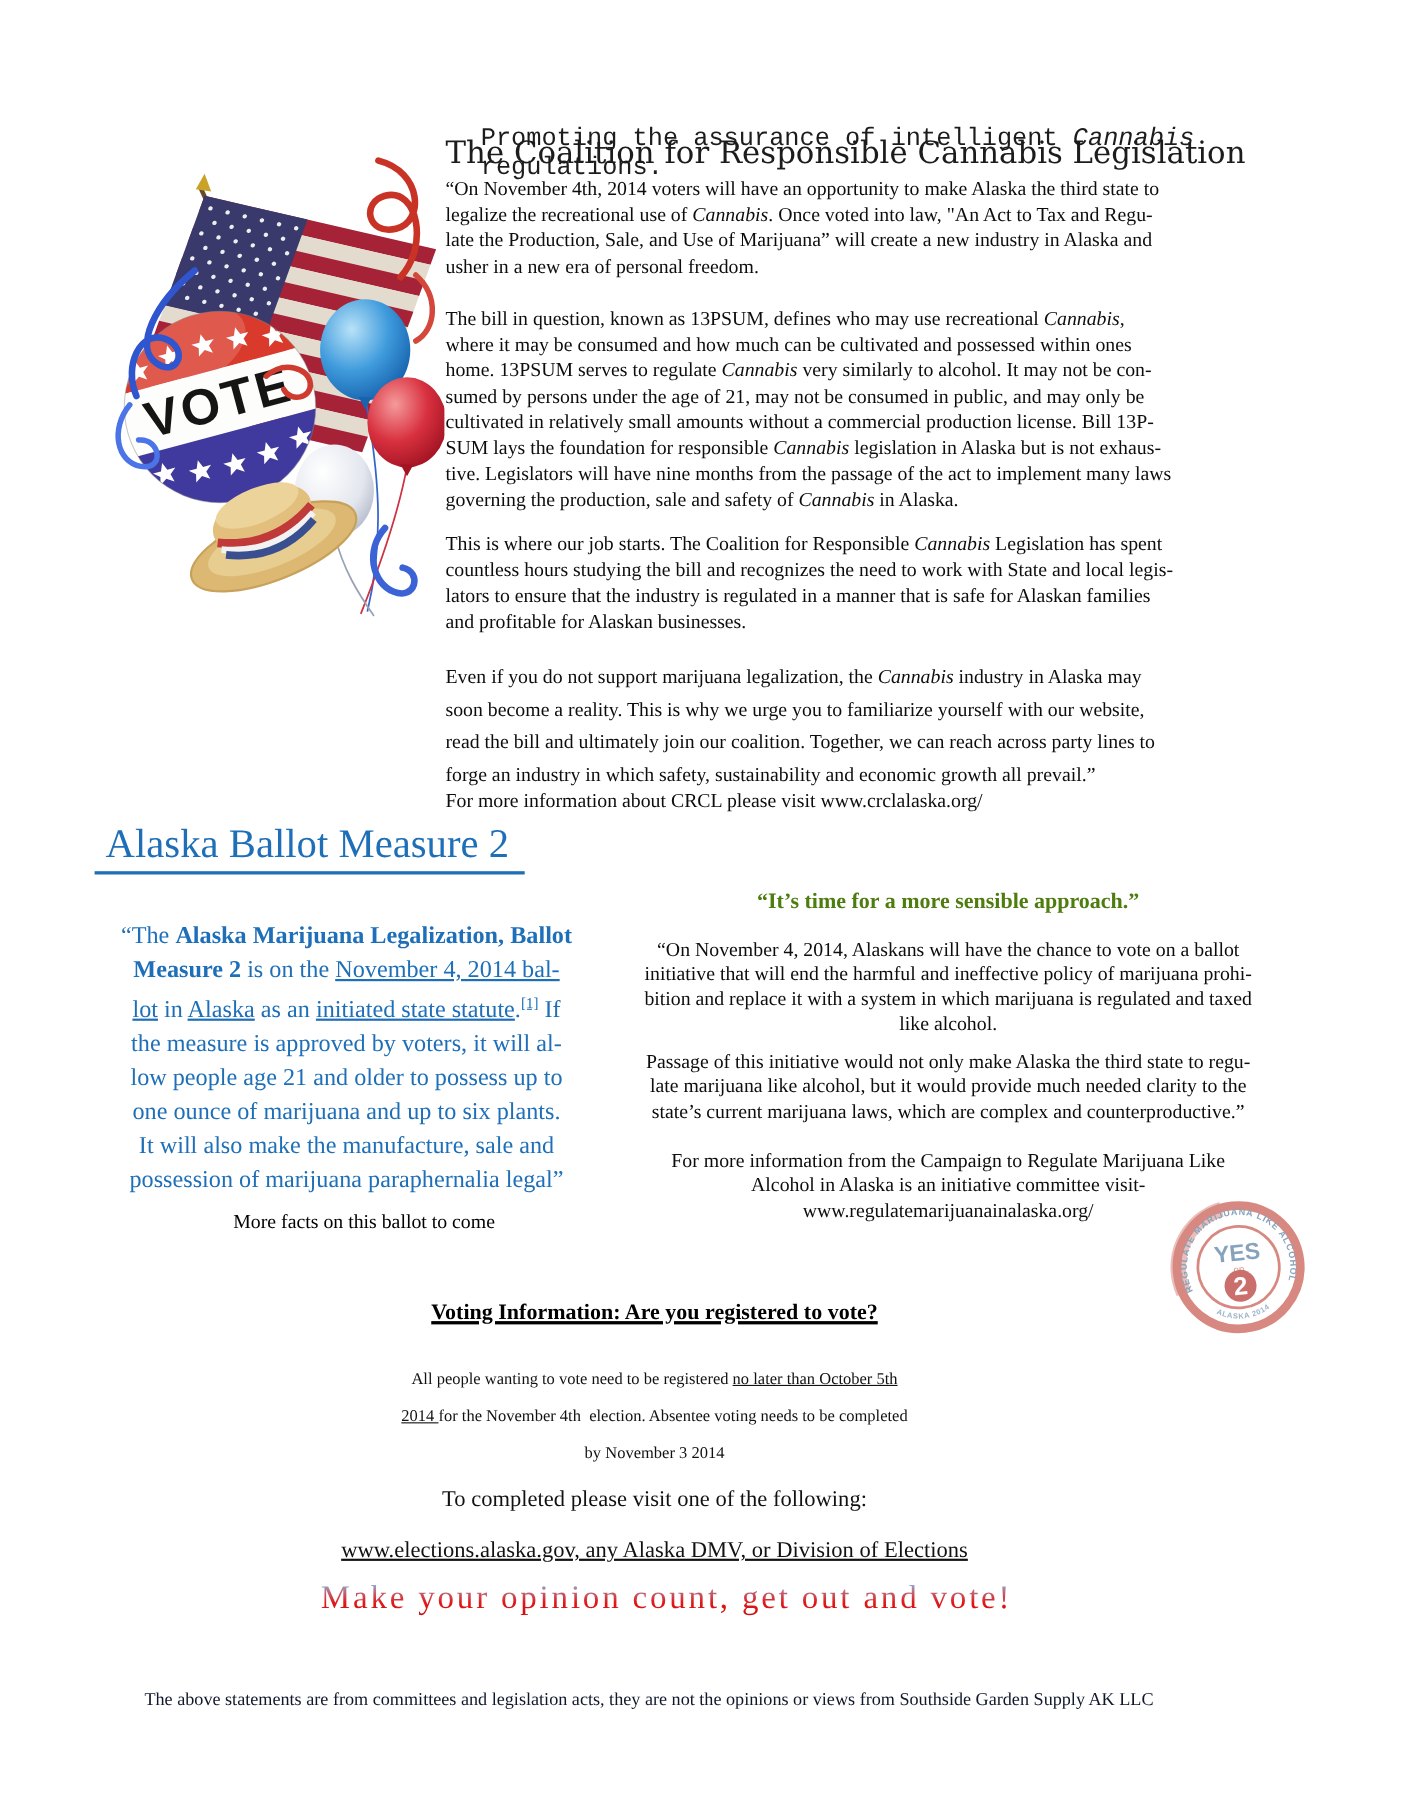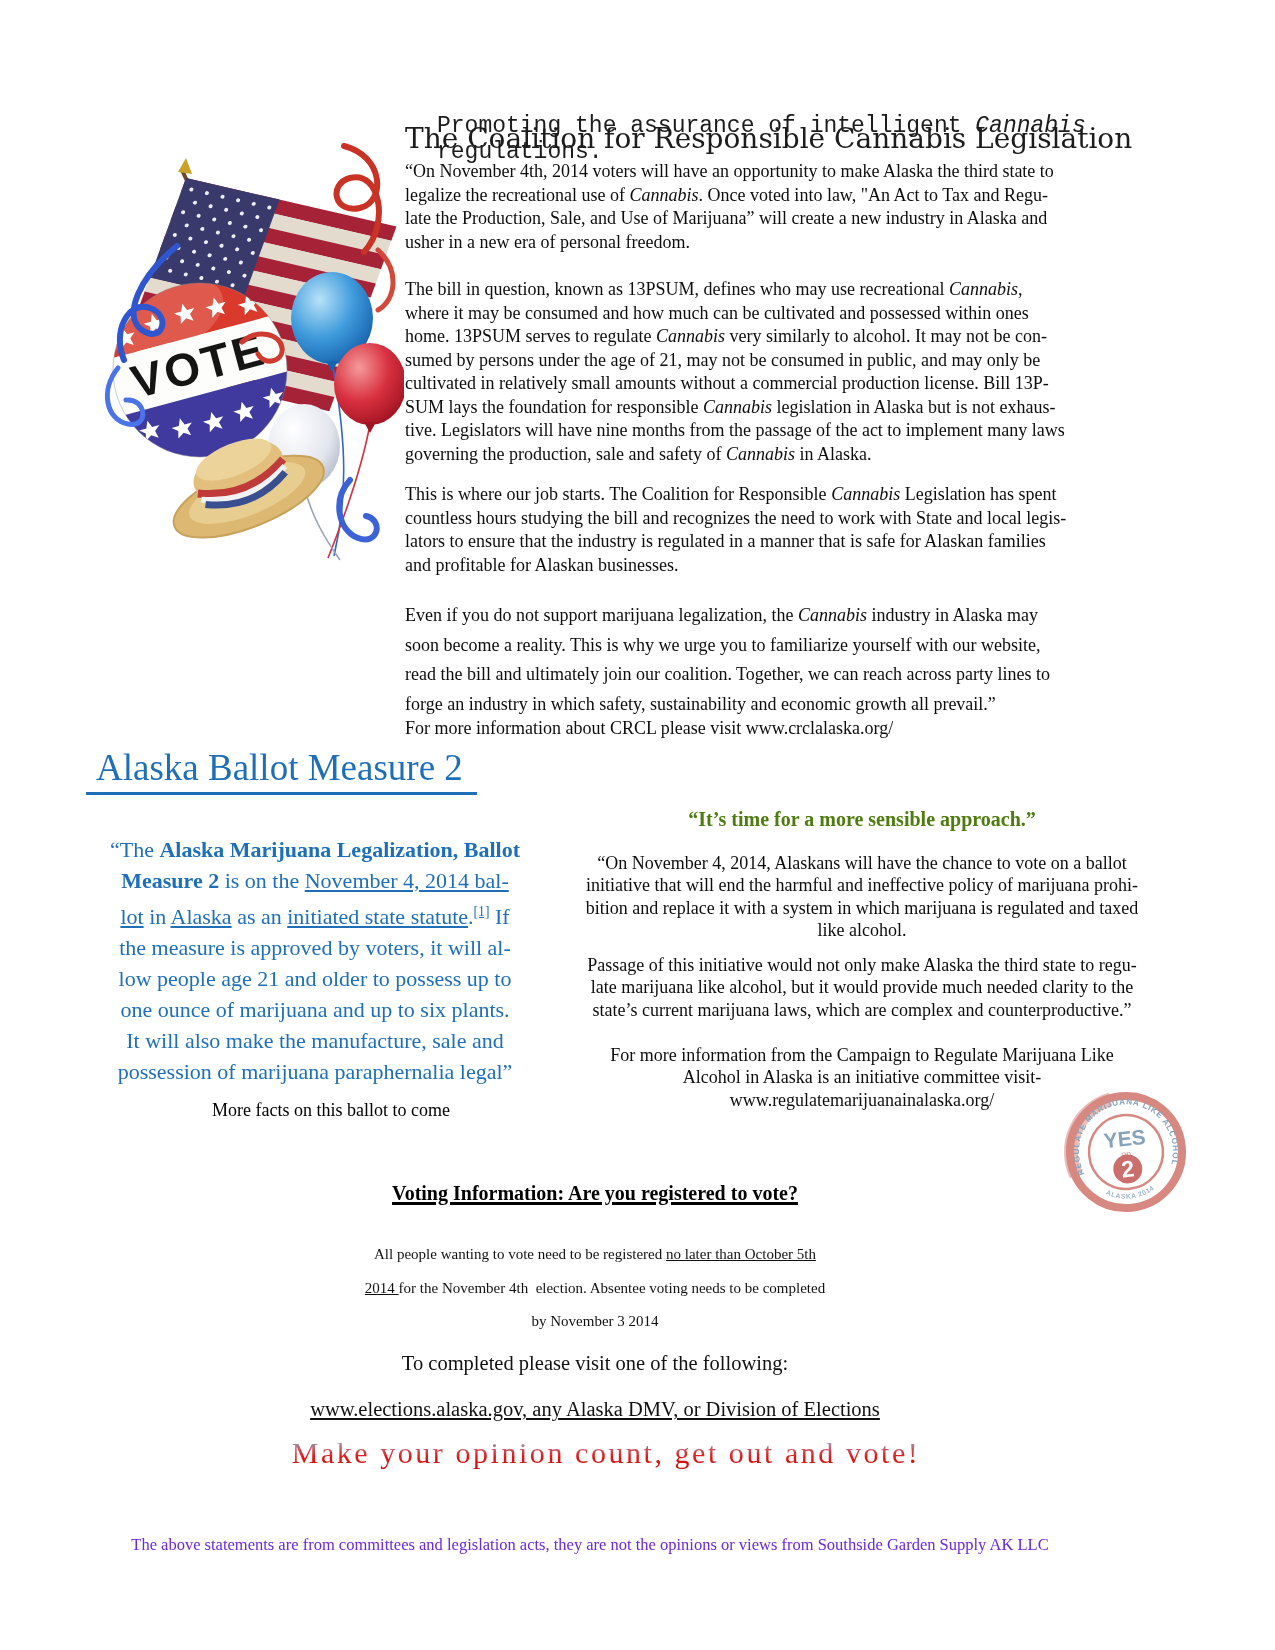--- a/index.html
+++ b/index.html
@@ -26,21 +26,21 @@
   .vote-head{left:0;top:1182px;width:1190px;text-align:center;font-size:20px;font-weight:bold;
              text-decoration:underline;text-decoration-thickness:3px;color:#000;}
   .vote-par{left:100px;top:1238px;width:990px;text-align:center;font-size:15px;line-height:33.5px;}
   .register-line{left:100px;top:1352px;width:990px;text-align:center;font-size:20.5px;}
   .register-links{left:100px;top:1398px;width:990px;text-align:center;font-size:20.5px;text-decoration:underline;cursor:pointer;}
   
   .cta{left:0;top:1436px;width:1212px;text-align:center;font-size:30px;letter-spacing:.085em;
        background:linear-gradient(180deg,#a9c0de 0%,#8fa8cc 14%,#c2606e 36%,#e31616 62%,#c51111 100%);
        -webkit-background-clip:text;background-clip:text;-webkit-text-fill-color:transparent;color:#e31616;}
   
-  .footer{left:0;top:1535px;width:1180px;text-align:center;font-size:16.5px;color:#6d28d9;}
+  .footer{left:0;top:1535px;width:1180px;text-align:center;font-size:16.5px;color:#0f172a;}
   
   .seg-i{font-style:italic;}
   .seg-b{font-weight:bold;}
   .seg-u{text-decoration:underline;}
   .seg-sup{vertical-align:super;font-size:62%;text-decoration:underline;}
   .seg-link{cursor:pointer;}
   :root{--blue:#1e6fb8;}
 </style>
 </head>
 <body>

